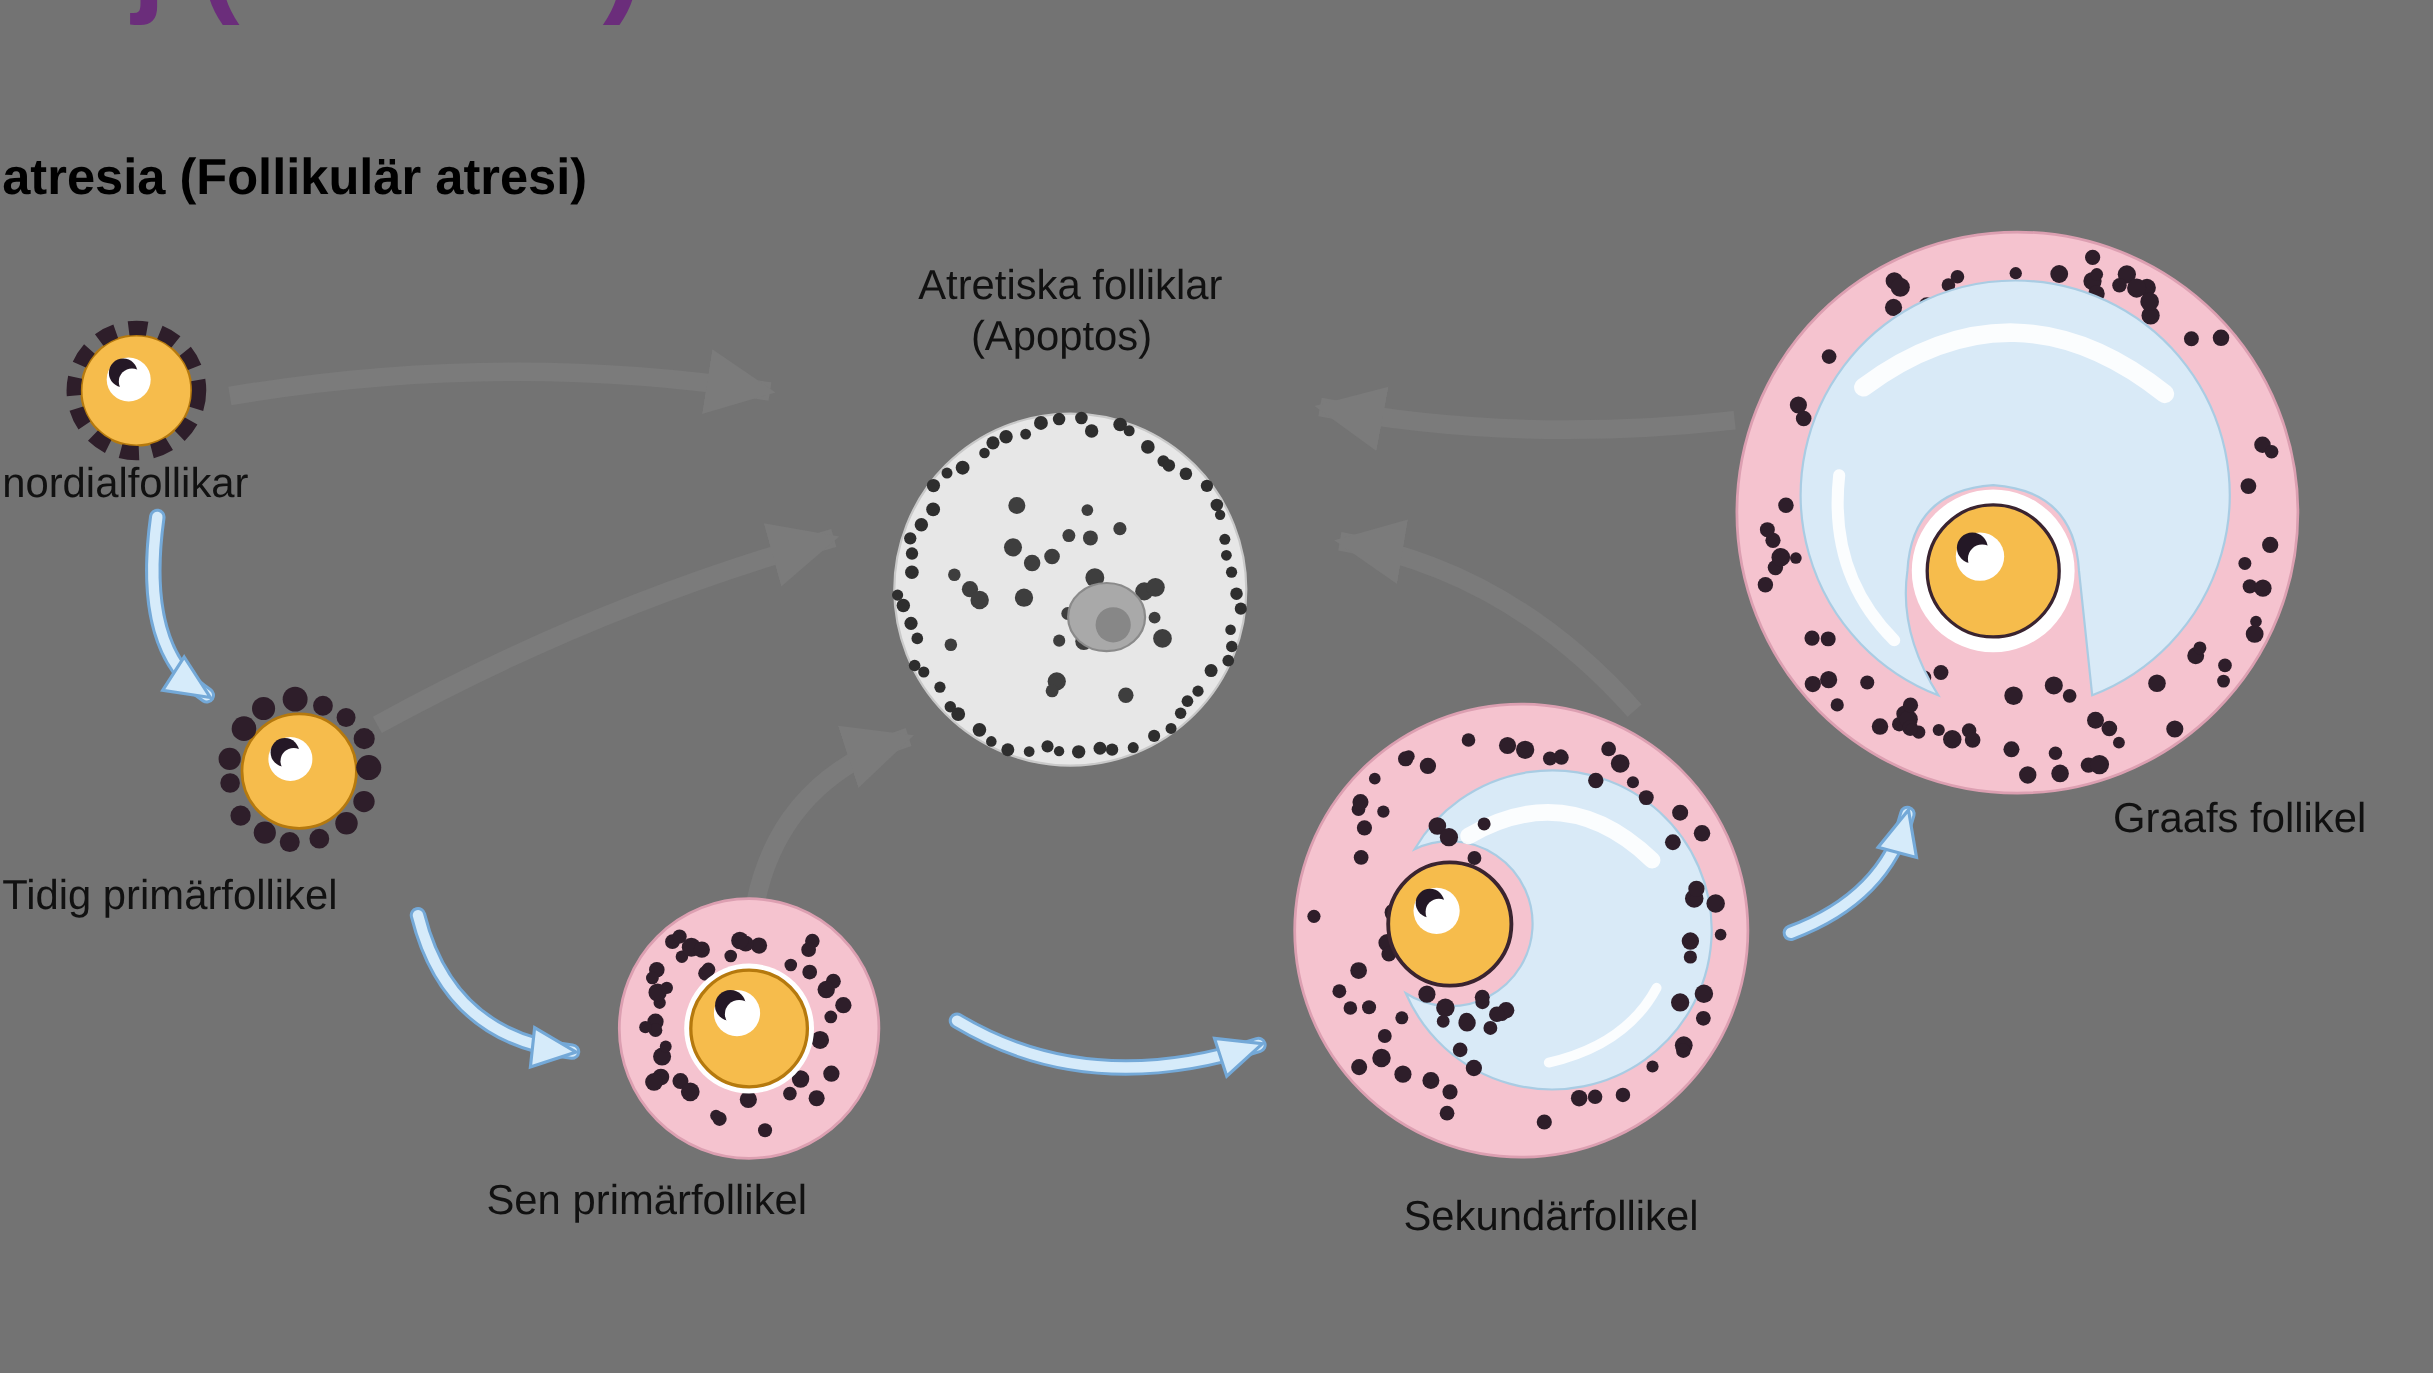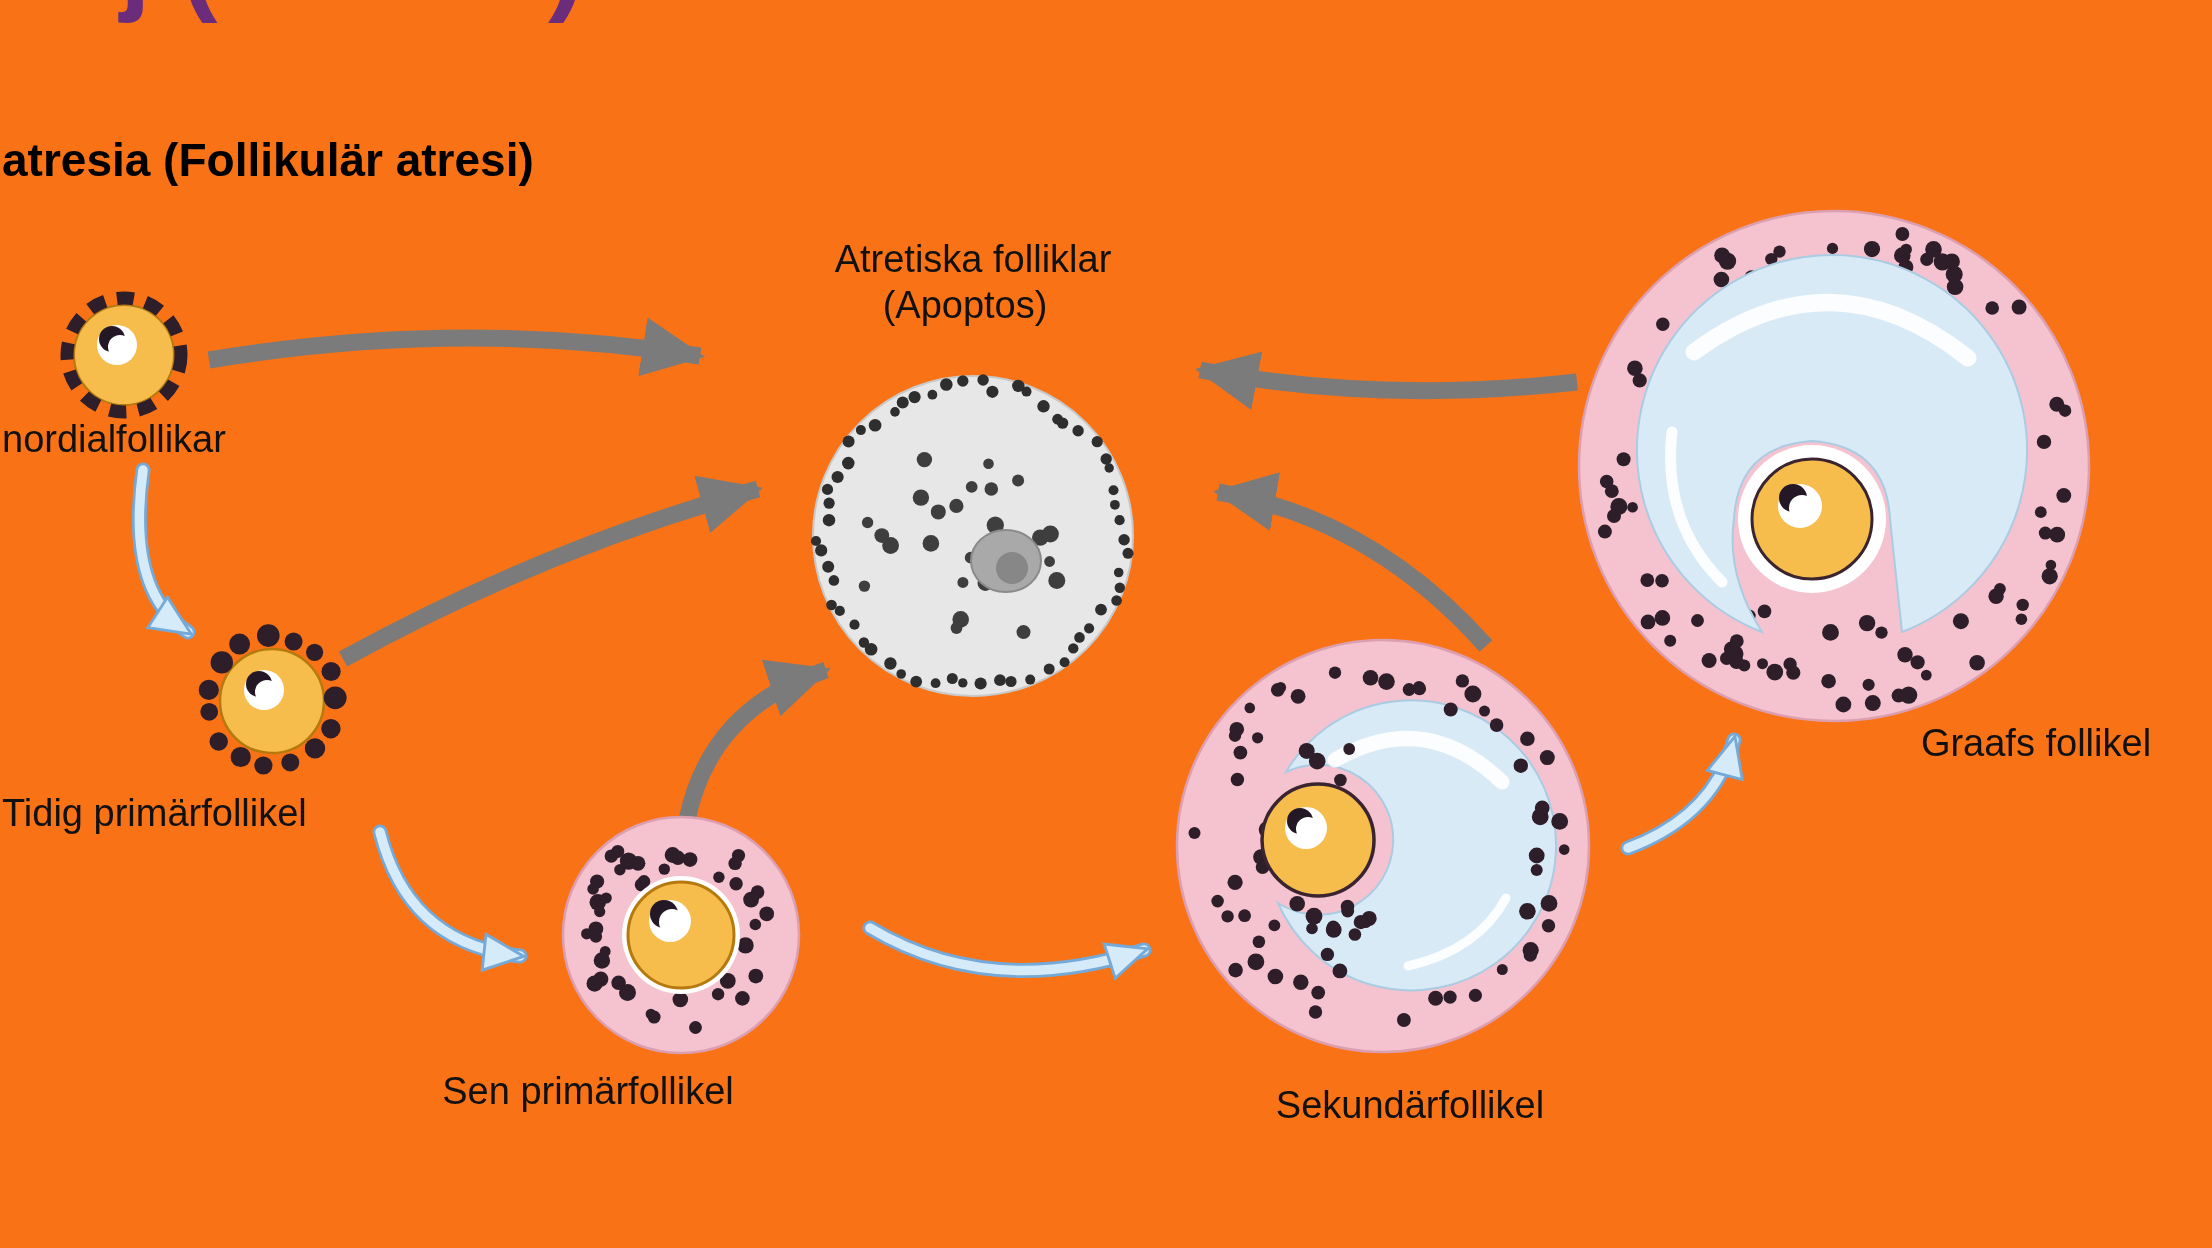--- a/index.html
+++ b/index.html
@@ -4,21 +4,21 @@
 <style>
   :root{
     --follicle_pink:#F5C3CF; --follicle_pink_stroke:#DC9FB1;
     --oocyte_orange:#F6BC4C; --oocyte_stroke:#B5790E;
     --antrum_blue:#D9EAF7; --antrum_stroke:#A9CCE3;
     --granulosa_dot:#2E1E2A; --atretic_gray:#E7E7E7;
     --arrow_gray:#7B7B7B; --arrow_blue_fill:#D6EBFA; --arrow_blue_stroke:#74A9D8;
     --accent_purple:#6B2D7B; --label_text:#111111; --nucleus_dark:#241826;
   }
   html,body{margin:0;padding:0;background:#fff;}
-  .canvas{width:2212px;height:1248px;position:relative;background:#f97316;overflow:hidden;}
+  .canvas{width:2212px;height:1248px;position:relative;background:#737373;overflow:hidden;}
   svg{display:block;}
   .stage-label{font:38px "Liberation Sans", sans-serif; fill:var(--label_text);}
   .heading{font:700 46px "Liberation Sans", sans-serif; fill:#000;}
   .cropped{font:700 110px "Liberation Sans", sans-serif; fill:var(--accent_purple);}
   .gray-arrow{stroke:var(--arrow_gray);stroke-width:17;fill:none;}
   .blue-under{stroke:var(--arrow_blue_stroke);stroke-width:15;fill:none;stroke-linecap:round;}
   .blue-over{stroke:var(--arrow_blue_fill);stroke-width:9.5;fill:none;stroke-linecap:round;}
   .antrum-highlight{stroke:#ffffff;fill:none;stroke-linecap:round;opacity:.88;}
 </style>
 </head>

